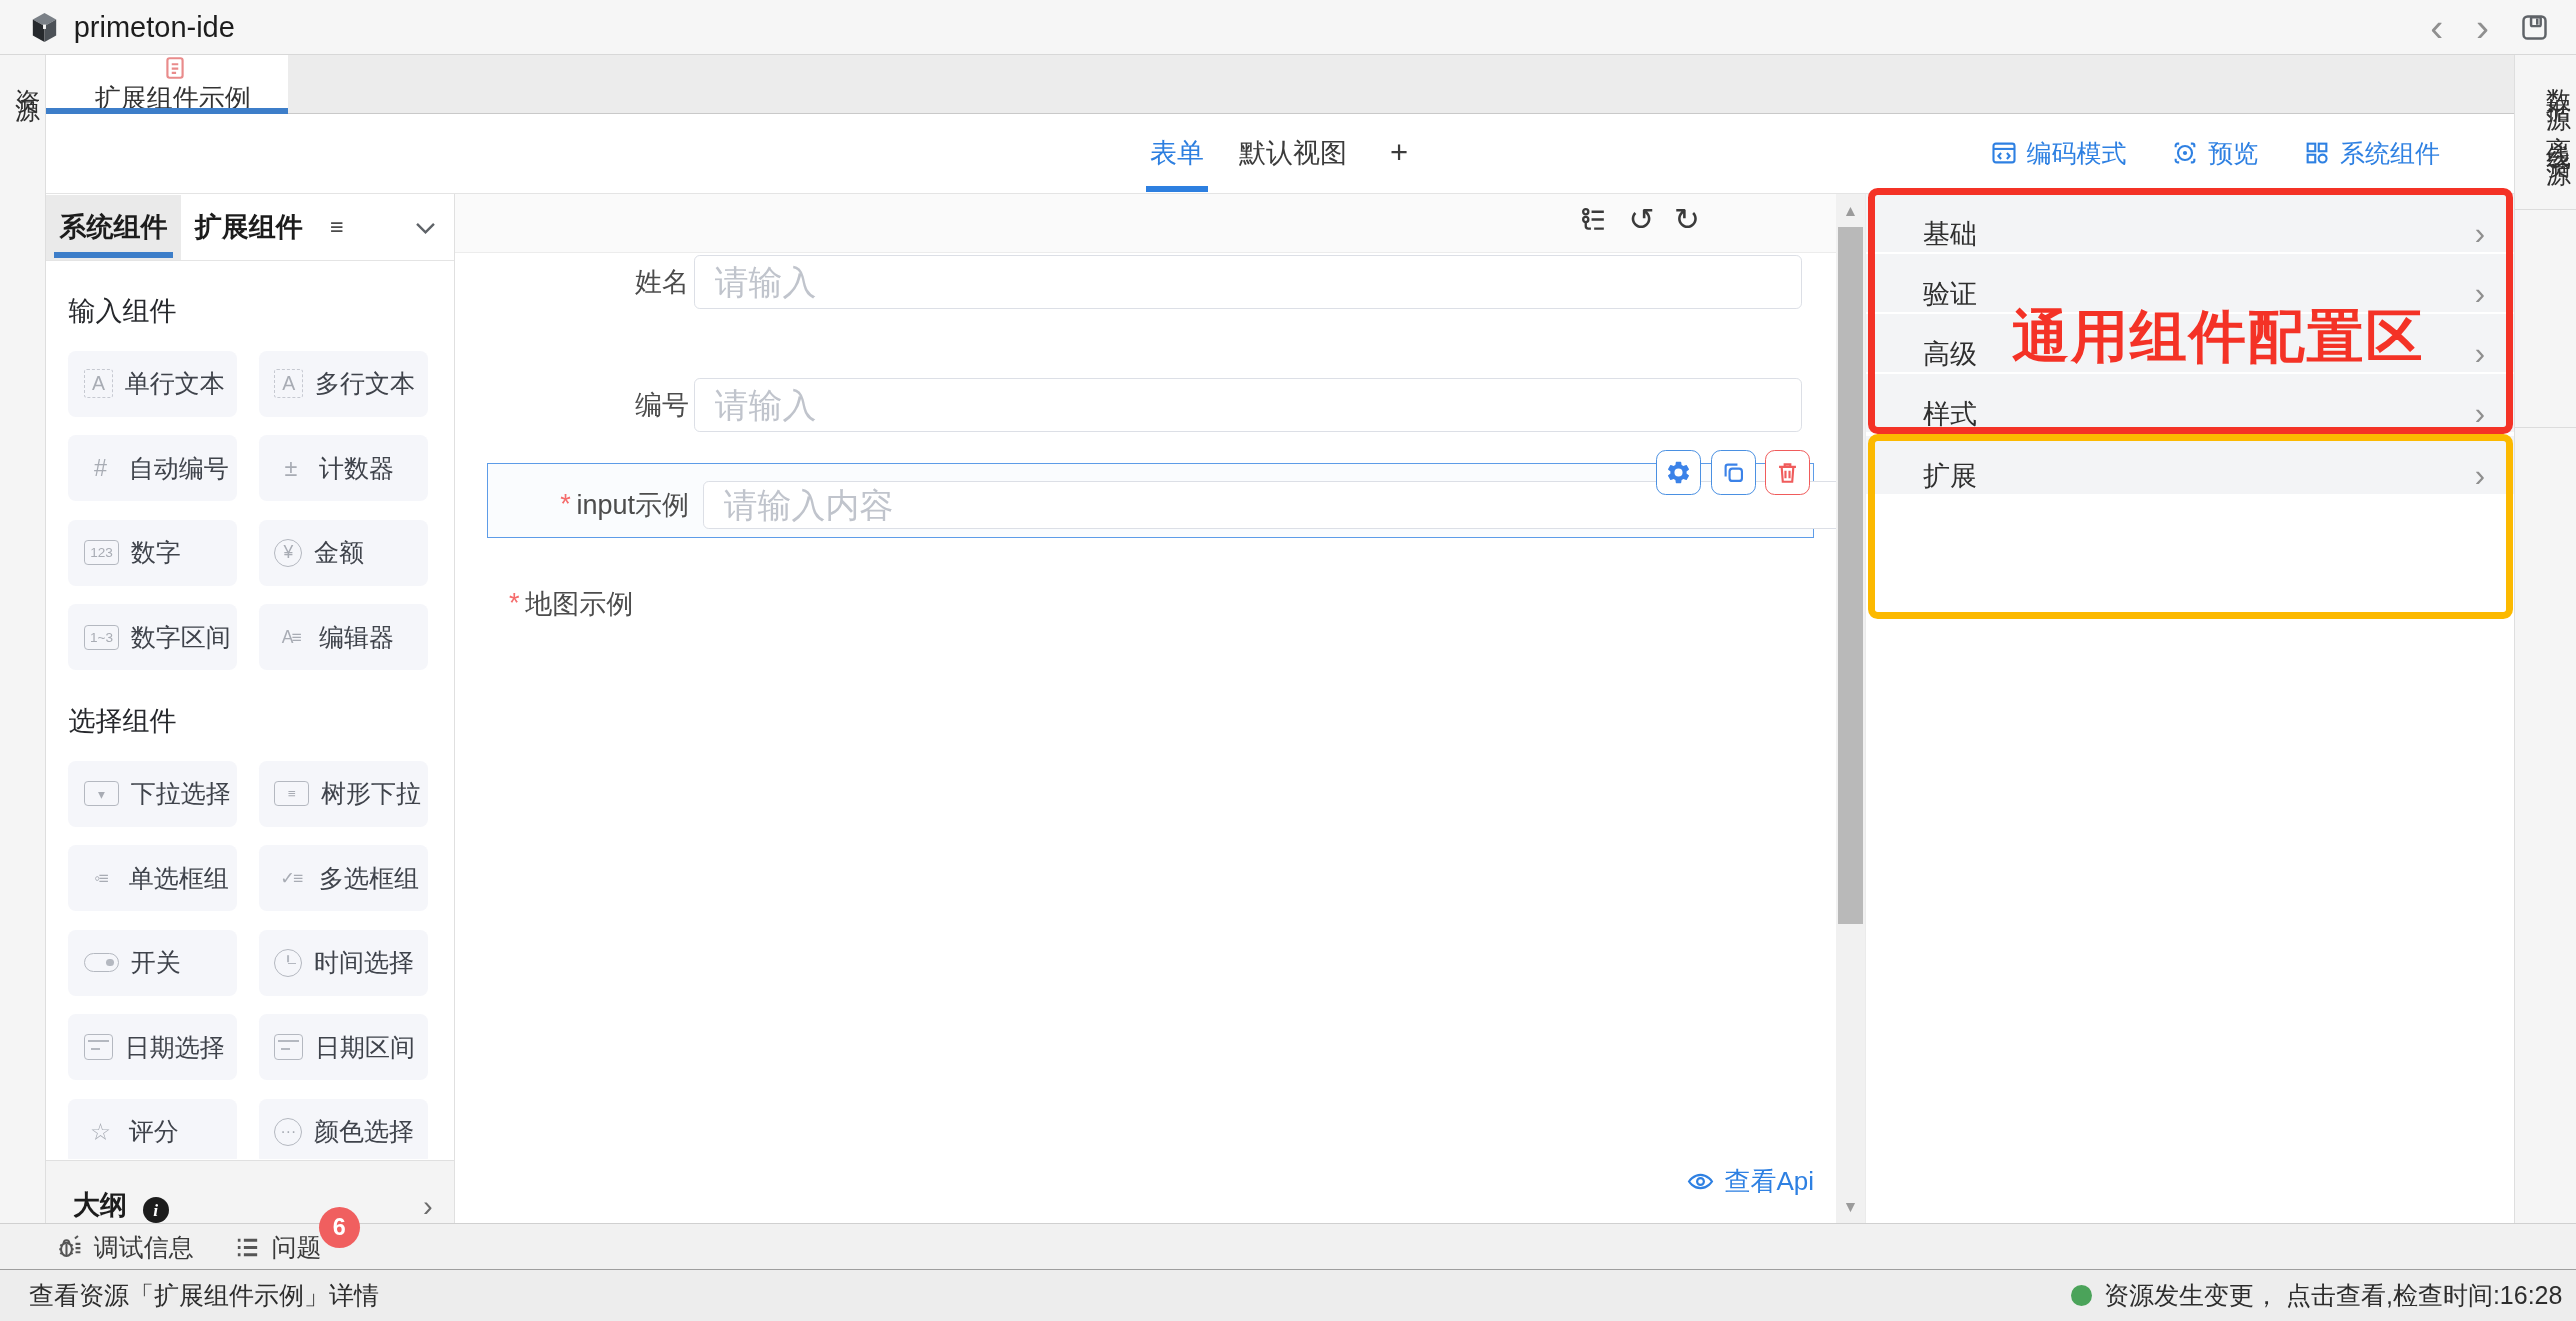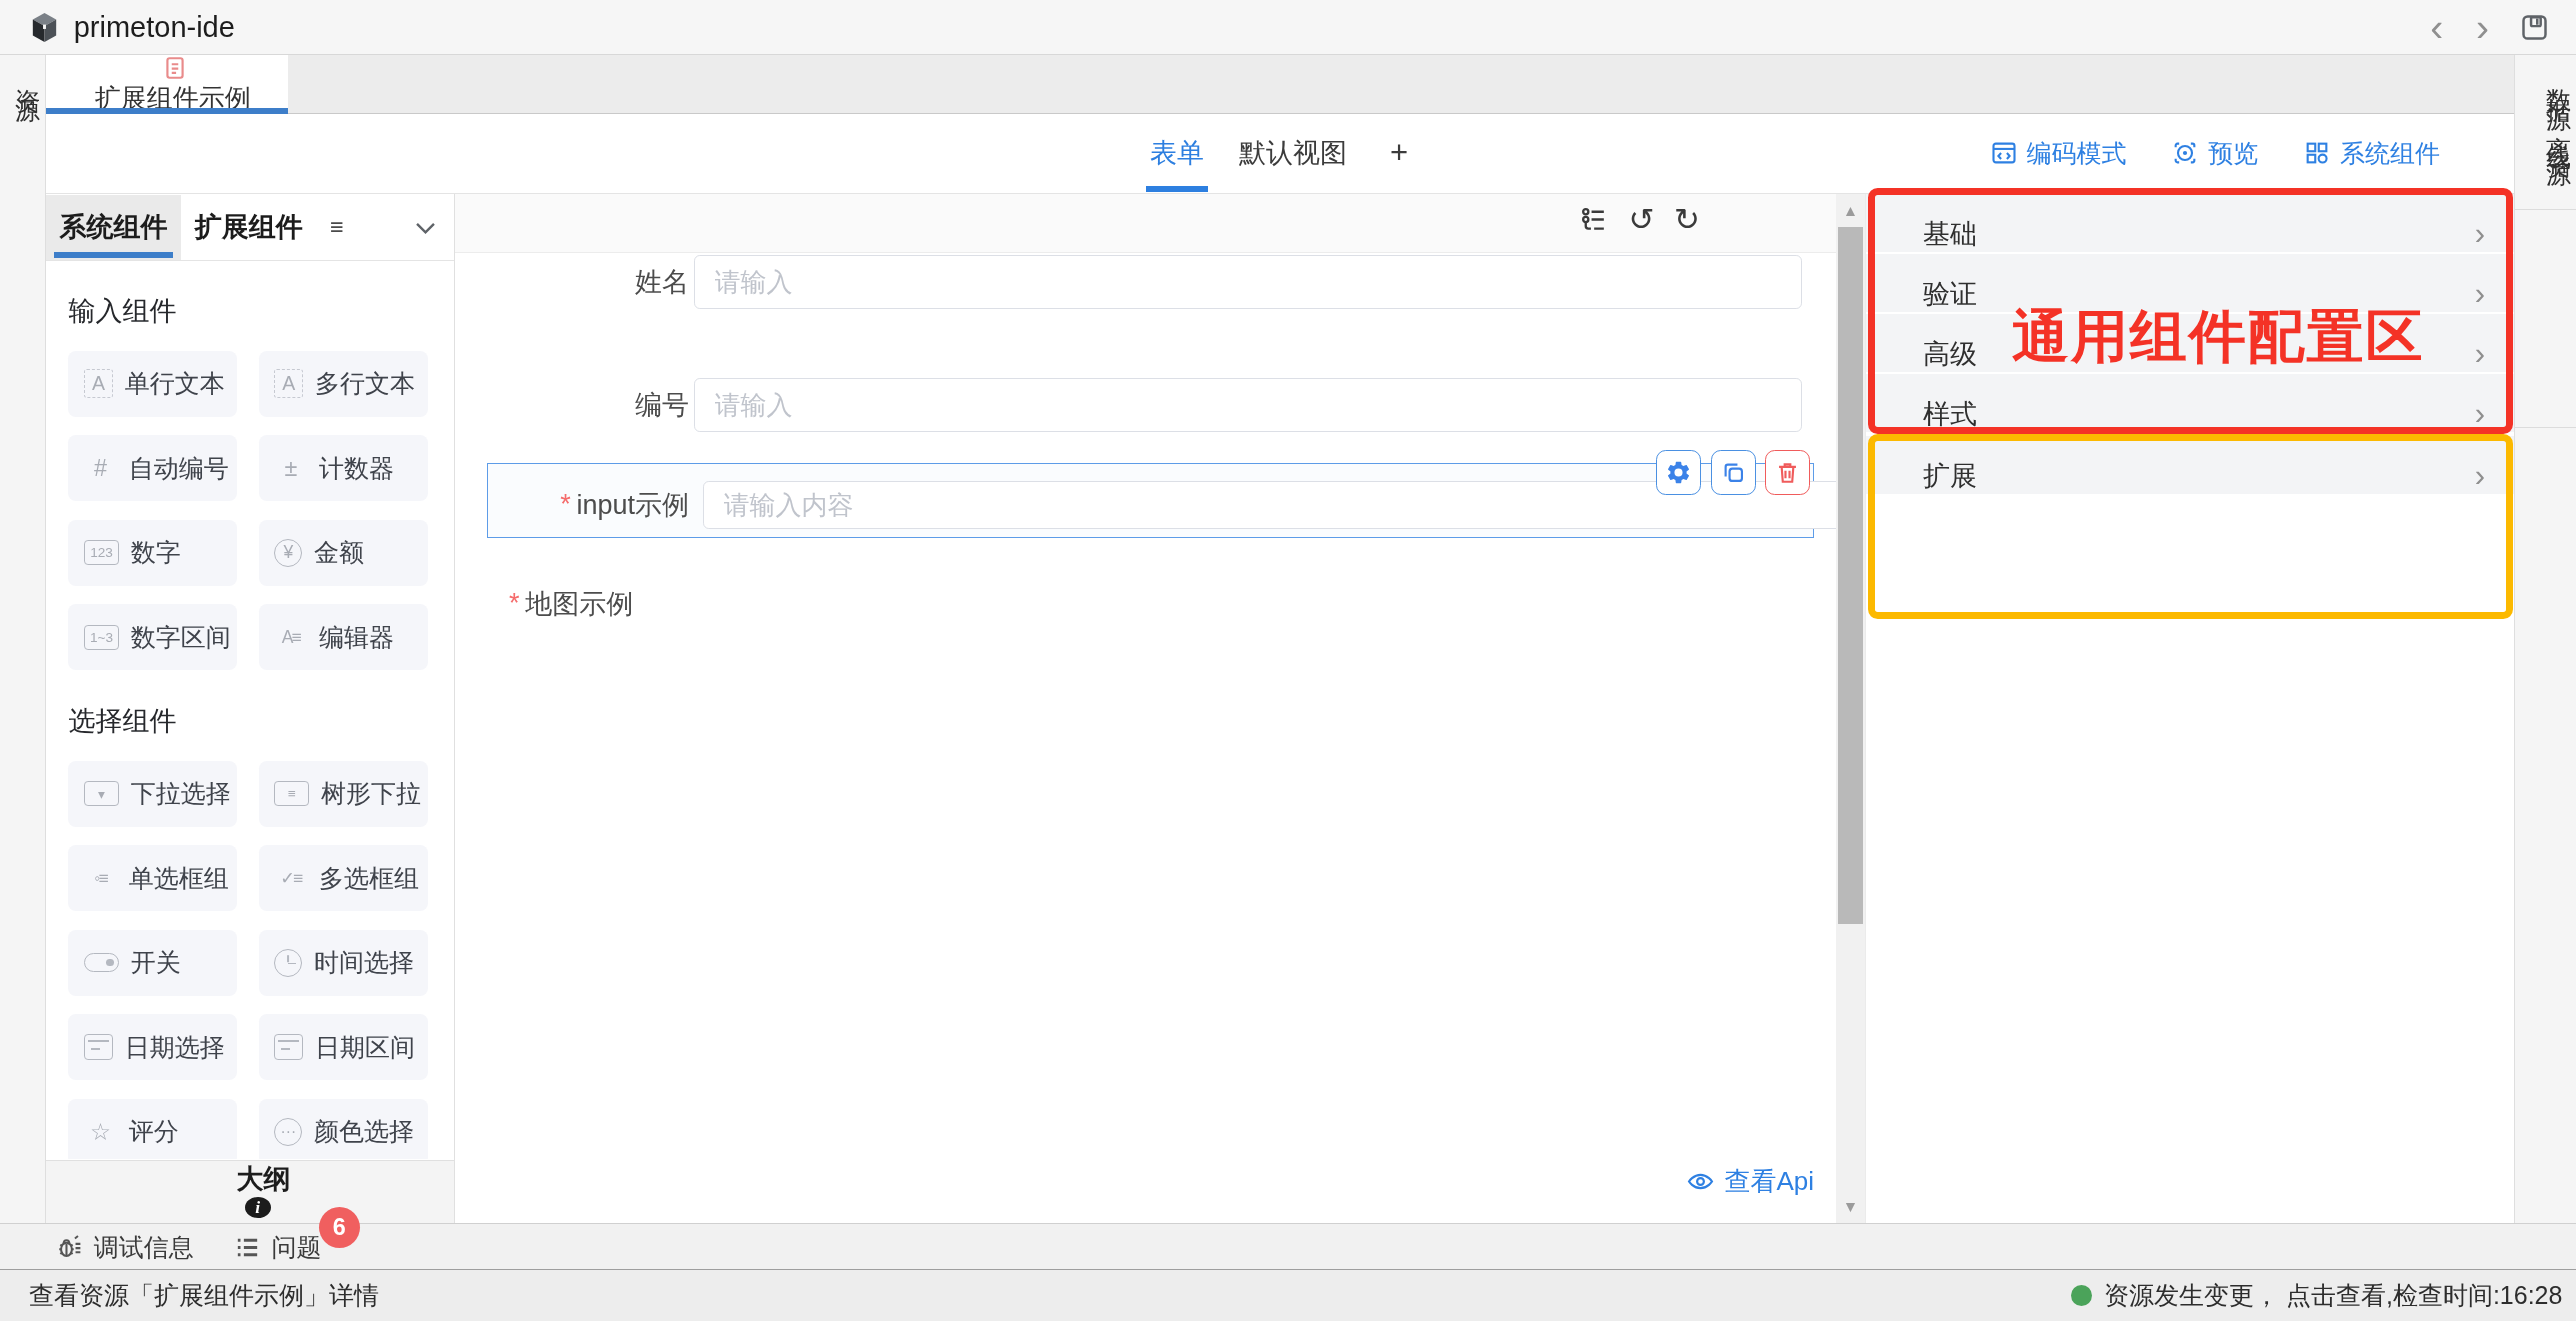--- a/index.html
+++ b/index.html
@@ -57,37 +57,37 @@
   .ico.sm{font-size:17.5px;letter-spacing:-1.9px;}
   .ico.switch{width:35px;height:19.5px;border:1.9px solid #b4b8c0;border-radius:9.7px;}
   .sw-dot{position:absolute;right:3.9px;top:50%;transform:translateY(-50%);width:7.8px;height:7.8px;border-radius:50%;background:#b4b8c0;}
   .ico.clock{width:28px;height:28px;border:1.9px solid #b4b8c0;border-radius:50%;}
   .ck-h{position:absolute;left:50%;top:50%;width:1.9px;height:7.8px;background:#b4b8c0;transform:translate(-50%,-100%);}
   .ck-m{position:absolute;left:50%;top:50%;width:7.8px;height:1.9px;background:#b4b8c0;}
   .ico.calendar{width:29px;height:26px;border:1.9px solid #b4b8c0;border-radius:3.9px;}
   .cal-top{position:absolute;top:4.9px;left:2.9px;right:2.9px;height:1.9px;background:#b4b8c0;}
   .cal-line{position:absolute;top:12.7px;left:5.8px;width:8.8px;height:1.9px;background:#b4b8c0;}
   .ico.palette{width:28px;height:28px;border:1.9px solid #b4b8c0;border-radius:50%;font-size:15.6px;letter-spacing:0;}
-  .outline-bar{position:absolute;left:0;top:966px;width:100%;height:63px;background:#f4f4f4;border-top:1.9px solid #e0e0e0;display:flex;align-items:center;flex-direction:column;}
+  .outline-bar{position:absolute;left:0;top:966px;width:100%;height:63px;background:#f4f4f4;border-top:1.9px solid #e0e0e0;display:flex;align-items:flex-end;}
   .outline-label{margin-left:27px;font-size:27px;font-weight:700;color:#1c1c1c;}
   .info-dot{margin-left:15.6px;width:26px;height:26px;border-radius:50%;background:#1c1c1c;color:#fff;display:flex;align-items:center;justify-content:center;font:italic 700 17.5px "Liberation Serif",serif;}
   .outline-chev{margin-left:auto;margin-right:21.4px;font-size:29px;color:#6b6b6b;}
 
   
   .canvas{position:absolute;left:455px;top:194px;width:1410px;height:1029px;background:#fff;}
   .cv-toolbar{position:absolute;left:0;top:0;width:1381px;height:59px;background:#fafafa;border-bottom:1.9px solid #ececec;}
   .cv-icons{position:absolute;right:136px;top:9.7px;display:flex;gap:19.5px;align-items:center;color:#3a3a3a;}
   .uiconv{font-size:31px;line-height:1;color:#3a3a3a;}
   .scrollbar{position:absolute;right:0;top:0;width:29px;height:1029px;background:#f1f1f1;}
   .sb-up,.sb-down{position:absolute;left:0;width:100%;text-align:center;color:#9b9b9b;font-size:15.6px;}
   .sb-up{top:7.8px;}
   .sb-down{top:1004px;}
   .sb-thumb{position:absolute;left:1.9px;top:33px;width:25px;height:697px;background:#b9b9b9;}
   .f-label{position:absolute;left:0;width:234px;text-align:right;font-size:27px;color:#4c4c4c;display:flex;justify-content:flex-end;gap:5.8px;align-items:center;}
-  .f-input{position:absolute;height:54px;border:1.9px solid #dcdfe6;border-radius:5.8px;background:#fff;padding-left:19.5px;font-size:26px;color:#333;outline:none;}
+  .f-input{position:absolute;height:54px;border:1.9px solid #dcdfe6;border-radius:5.8px;background:#fff;padding-left:19.5px;font-size:34px;color:#333;outline:none;}
   .f-input::placeholder{color:#c0c4cc;}
   .req{color:#f56c6c;font-size:27px;}
   .sel-box{position:absolute;left:32px;top:269px;width:1327px;height:75px;border:1.9px solid #5d9ce8;background:rgba(93,156,232,0.03);}
   .fab{position:absolute;top:256px;width:45px;height:45px;background:#fff;border-radius:9.7px;display:flex;align-items:center;justify-content:center;}
   .fab.blue{border:1.9px solid #4a90e2;}
   .fab.red{border:1.9px solid #f05b5b;}
   .api-link{position:absolute;right:51px;top:970px;display:flex;align-items:center;gap:9.7px;color:#2e80e2;font-size:26px;}
 
   
   .config{position:absolute;left:1865px;top:194px;width:649px;height:1029px;background:#fff;border-left:1.9px solid #ebebeb;}

